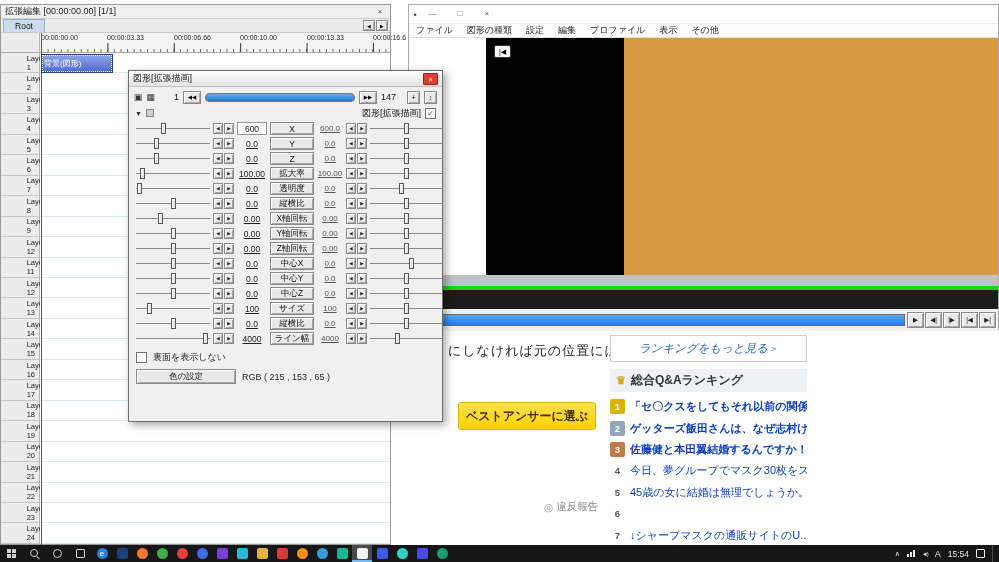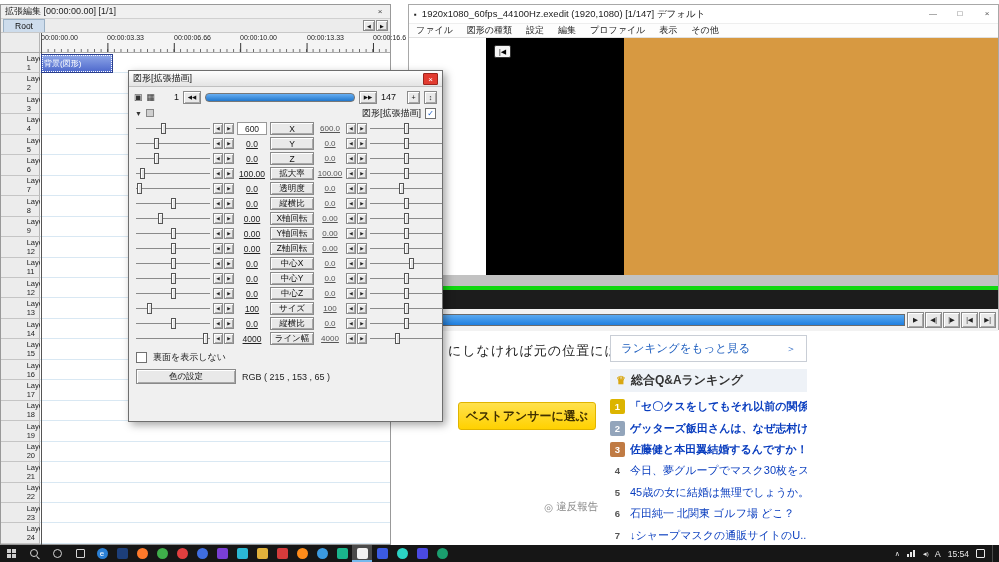--- a/index.html
+++ b/index.html
@@ -3,21 +3,21 @@
 <meta charset="utf-8">
 <style>
   * { box-sizing:border-box; margin:0; padding:0; }
   body { font-family:"Liberation Sans", sans-serif; }
   .screen { position:relative; width:999px; height:562px; background:#fff; overflow:hidden; color:#111; }
   .btn3d { background:#e9e9e9; border:1px solid #8a8a8a; box-shadow:inset 1px 1px 0 #fff, inset -1px -1px 0 #a8a8a8; display:flex; align-items:center; justify-content:center; cursor:pointer; }
 
   
   .browser { position:absolute; left:408px; top:330px; width:591px; height:215px; background:#fff; }
   .sentence { position:absolute; left:40px; top:12px; font-size:13px; color:#222; letter-spacing:1px; white-space:nowrap; }
-  .more-box { position:absolute; left:202px; top:5px; width:197px; height:27px; border:1px solid #c9ced6; display:flex; align-items:center; justify-content:space-between; padding:0 10px; color:#1f5fbf; font-size:11.5px; cursor:pointer; background:#fff; }
+  .more-box { position:absolute; left:202px; top:5px; width:197px; height:27px; border:1px solid #c9ced6; display:flex; align-items:center; justify-content:center; padding:0 10px; color:#1f5fbf; font-size:11.5px; cursor:pointer; background:#fff;font-style:italic; }
   .more-arrow { font-size:10px; color:#1f5fbf; }
   .rank-header { position:absolute; left:202px; top:39px; width:197px; height:23px; background:#eef2f7; display:flex; align-items:center; gap:5px; padding-left:6px; font-size:12px; font-weight:bold; color:#333; }
   .crown { color:#d9a711; font-size:11px; }
   .rank-list { position:absolute; left:202px; top:66px; width:197px; }
   .rank-item { display:flex; align-items:center; gap:5px; height:21.4px; cursor:pointer; }
   .badge { width:15px; height:15px; border-radius:2px; display:flex; align-items:center; justify-content:center; font-size:9.5px; font-weight:bold; color:#fff; flex:none; background:#888; }
   .badge.gold { background:#dcb400; }
   .badge.silver { background:#93a5bb; }
   .badge.bronze { background:#c07b44; }
   .badge.plain { background:transparent; color:#555; }
@@ -166,40 +166,38 @@
           <span class="rtext">今日、夢グループでマスク30枚をス...</span>
         </div>
 
         <div class="rank-item plain">
           <span class="badge plain">5</span>
           <span class="rtext">45歳の女に結婚は無理でしょうか。...</span>
         </div>
 
         <div class="rank-item plain">
           <span class="badge plain">6</span>
-          <span class="rtext">石田純一 北関東 ゴルフ場 どこ？</span>
         </div>
 
         <div class="rank-item plain">
           <span class="badge plain">7</span>
           <span class="rtext">↓シャープマスクの通販サイトのU...</span>
         </div>
 
     </div>
     <button class="best-btn">ベストアンサーに選ぶ</button>
     <div class="report">
       <span>◎</span>
       <span>違反報告</span>
     </div>
   </div>
 
   <div class="preview">
     <div class="p-title">
       <span class="p-ic">▪</span>
-      <span class="p-ttl">1920x1080_60fps_44100Hz.exedit (1920,1080) [1/147] デフォルト</span>
       <span class="wbtn">—</span>
       <span class="wbtn">□</span>
       <span class="wbtn">×</span>
     </div>
     <div class="p-menu">
 
         <span class="mitem">ファイル</span>
 
         <span class="mitem">図形の種類</span>
 

